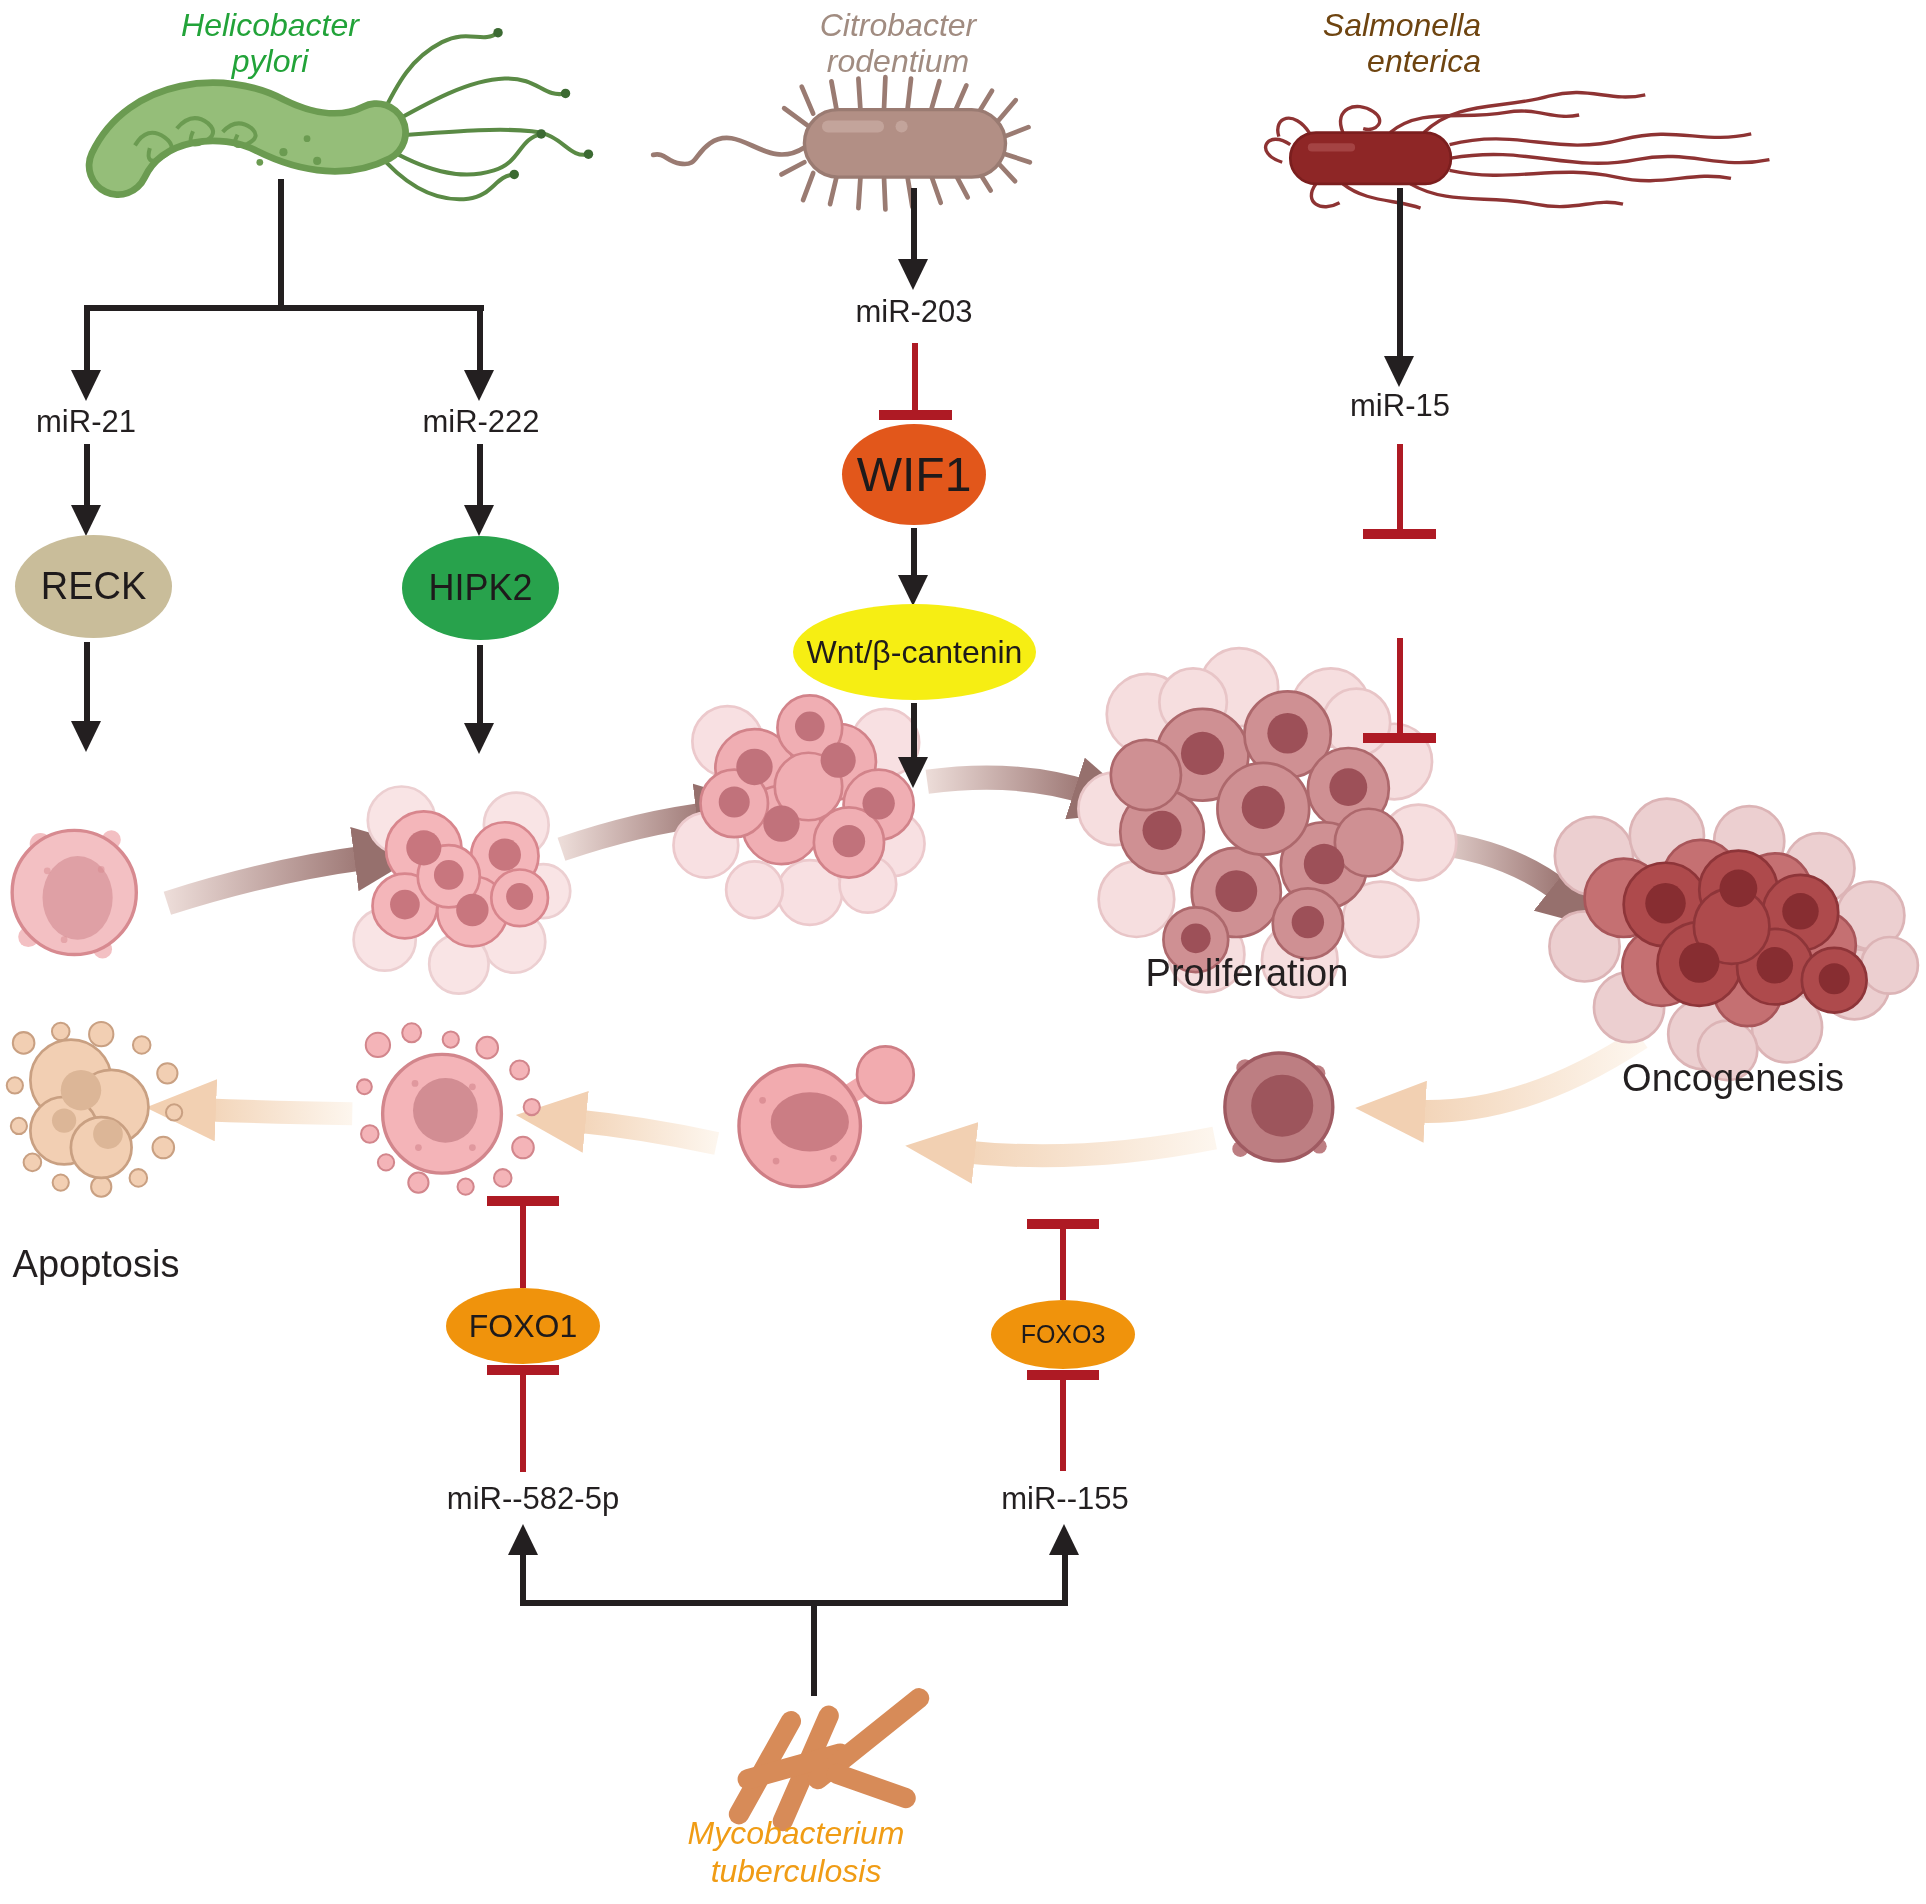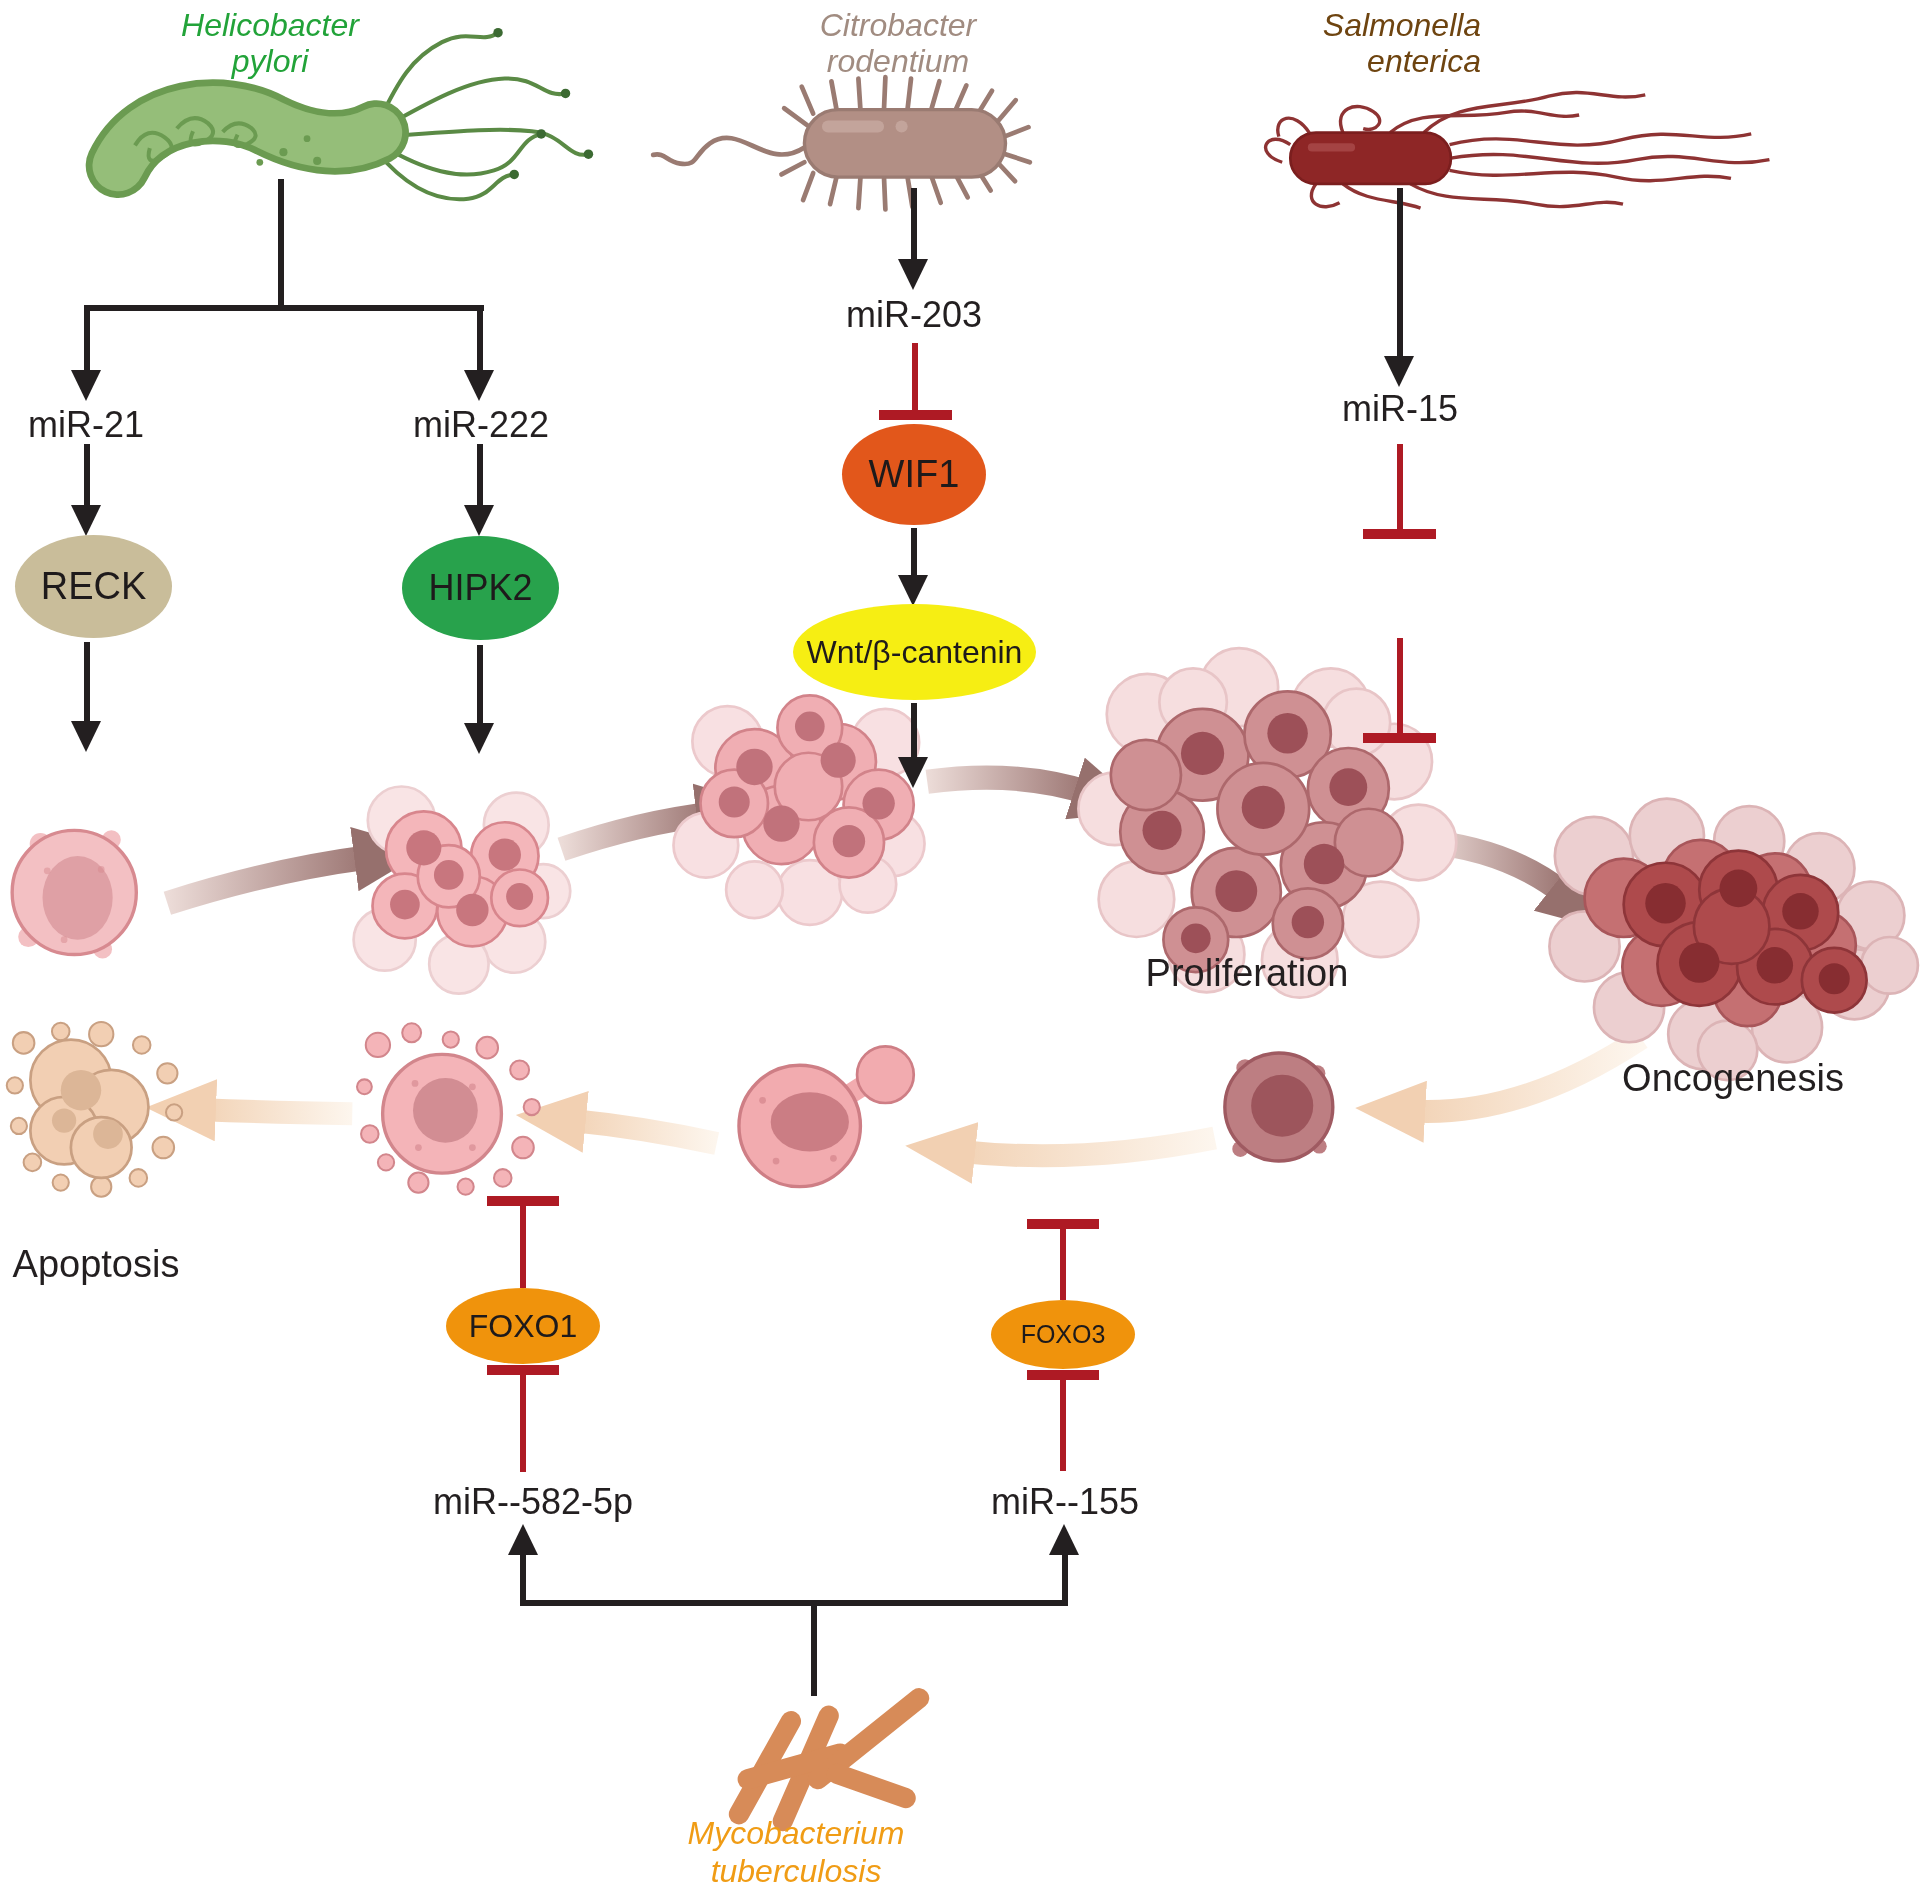--- a/index.html
+++ b/index.html
@@ -1,20 +1,20 @@
 <!DOCTYPE html>
 <html style="font-size:10.8px"><head>
 <meta charset="utf-8">
 <style>
   html,body{margin:0;padding:0;background:#ffffff;}
   #canvas{position:relative;width:1926px;height:1905px;background:#ffffff;overflow:hidden;
           font-family:"Liberation Sans",sans-serif;color:#231f20;padding-left:44px;}
   #art{position:absolute;left:0;top:0;z-index:1;}
   .lbl{position:absolute;transform:translateX(-50%);white-space:nowrap;z-index:3;
-       font-size:36px;color:#231f20;text-align:center;}
+       font-size:31px;color:#231f20;text-align:center;}
   .org{font-size:32px;font-style:italic;}
   .proc{font-size:38px;}
   .node{position:absolute;border-radius:50%;display:flex;align-items:center;justify-content:center;
         z-index:3;color:#1e1a1b;}
   .ln{position:absolute;background:#231f20;z-index:2;}
   .rln{position:absolute;background:#ae1a24;z-index:2;}
   .cap{position:absolute;height:10px;background:#ae1a24;z-index:2;}
   .td{position:absolute;width:0;height:0;border-left:15.5px solid transparent;
       border-right:15.5px solid transparent;border-top:31px solid #231f20;z-index:2;}
   .tu{position:absolute;width:0;height:0;border-left:15.5px solid transparent;
@@ -422,19 +422,19 @@
   <div class="lbl" style="left:1400px;top:388px;">miR-15</div>
   <div class="lbl" style="left:533px;top:1481px;">miR--582-5p</div>
   <div class="lbl" style="left:1065px;top:1481px;">miR--155</div>
 
   <div class="lbl proc" style="left:1247px;top:952px;">Proliferation</div>
   <div class="lbl proc" style="left:1733px;top:1057px;">Oncogenesis</div>
   <div class="lbl proc" style="left:96px;top:1243px;text-align:center;">Apoptosis</div>
 
   <div class="node" style="left: 15px; top: 535px; width: 157px; height: 103px; font-size: 38px; background-color: rgb(201, 189, 154);">RECK</div>
   <div class="node" style="left: 402px; top: 536px; width: 157px; height: 104px; font-size: 36px; background-color: rgb(40, 162, 76);">HIPK2</div>
-  <div class="node" style="left: 842px; top: 424px; width: 144px; height: 101px; font-size: 38px; background-color: rgb(226, 87, 27);">WIF1</div>
+  <div class="node" style="left: 842px; top: 424px; width: 144px; height: 101px; font-size: 48px; background-color: rgb(226, 87, 27);">WIF1</div>
   <div class="node" style="left: 793px; top: 604px; width: 243px; height: 96px; font-size: 32px; background-color: rgb(246, 238, 19);">Wnt/β-cantenin</div>
   <div class="node" style="left: 446px; top: 1288px; width: 154px; height: 76px; font-size: 32px; background-color: rgb(240, 147, 12);">FOXO1</div>
   <div class="node" style="left: 991px; top: 1300px; width: 144px; height: 69px; font-size: 25px; background-color: rgb(240, 147, 12);">FOXO3</div>
 
 </div>
 
 
 </body></html>

